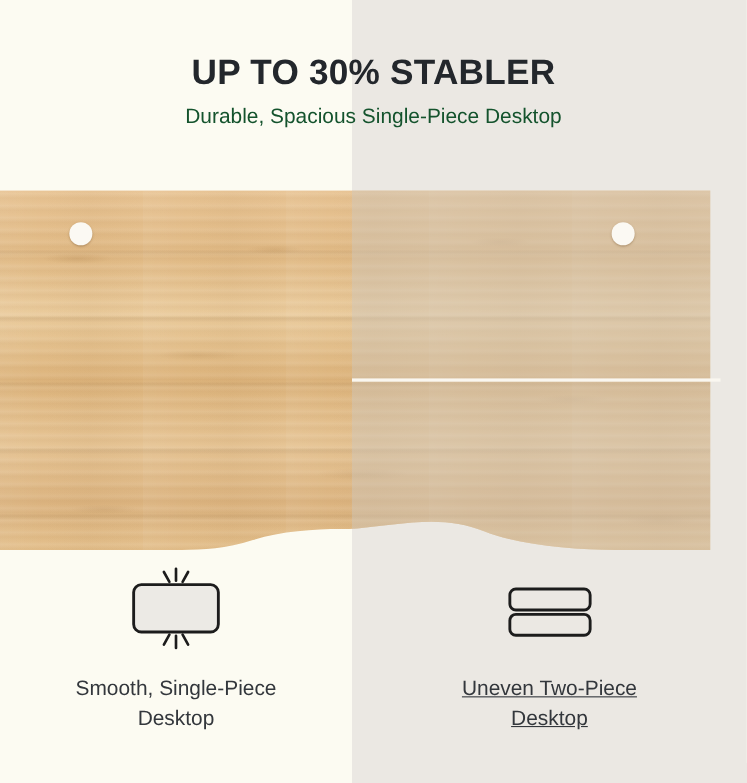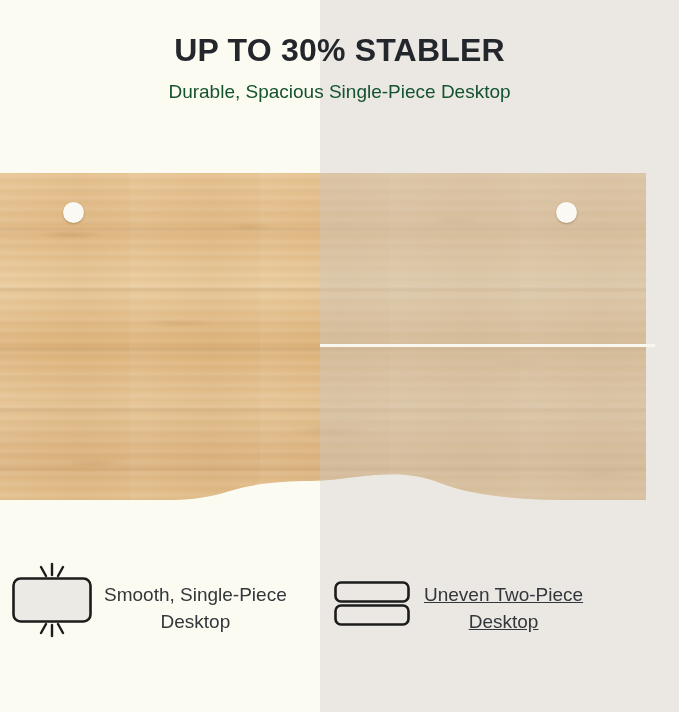--- a/index.html
+++ b/index.html
@@ -33,21 +33,21 @@
   
   .header {
     position: absolute;
     left: 0; top: 0;
     width: 679px;
     text-align: center;
     z-index: 6;
   }
   .title {
     margin: 0;
-    padding-top: 33px;
+    padding-top: 48px;
     font-size: 32px;
     font-weight: bold;
     letter-spacing: 0.2px;
     color: #23272C;
     line-height: 1.1;
   }
   .subtitle {
     margin: 0;
     padding-top: 13px;
     font-size: 19px;
@@ -137,21 +137,21 @@
   .compare {
     position: absolute;
     left: 0; top: 510px;
     width: 679px; height: 180px;
     display: flex;
     z-index: 6;
   }
   .col {
     width: 50%;
     display: flex;
-    flex-direction: row;
+    flex-direction: column;
     align-items: center;
   }
   .col-left  { width: 320px; }
   .col-right { width: 359px; }
 
   .icon-box {
     height: 86px;
     display: flex;
     align-items: center;
     justify-content: center;

